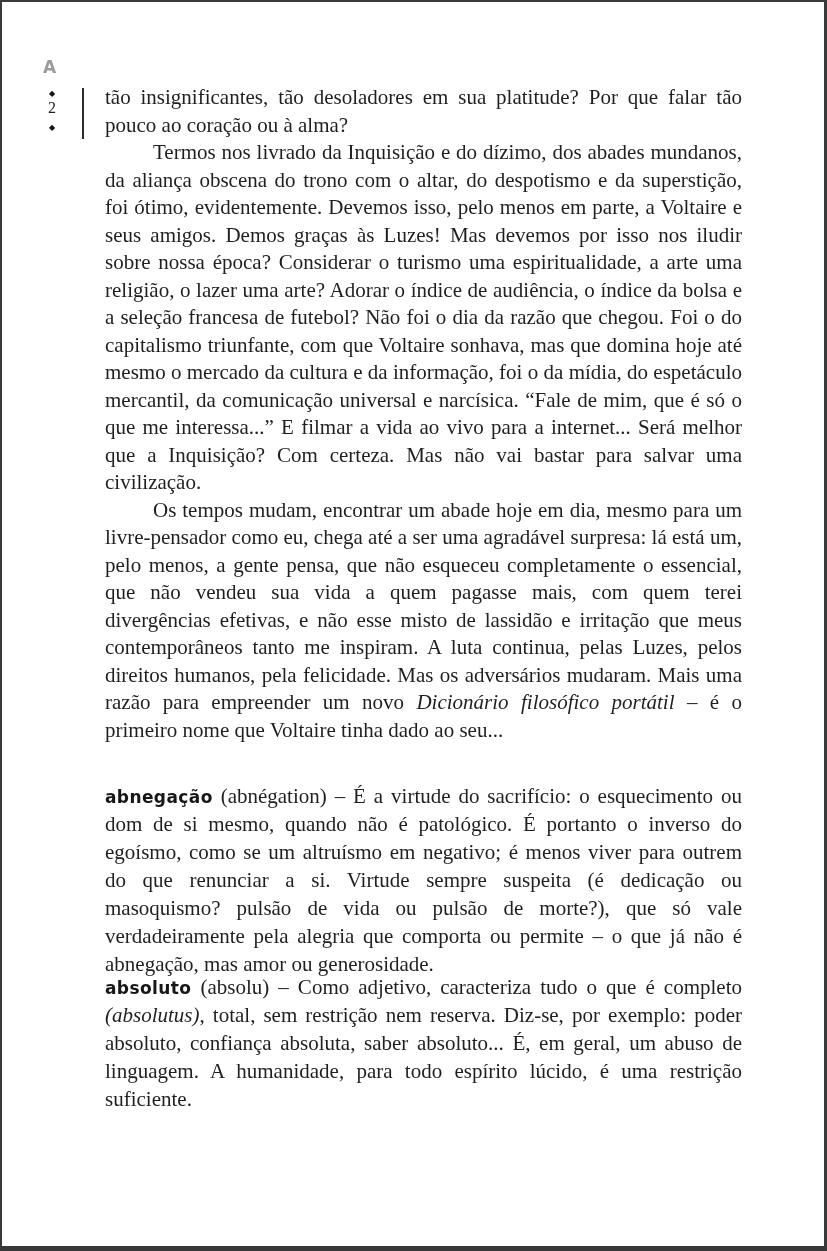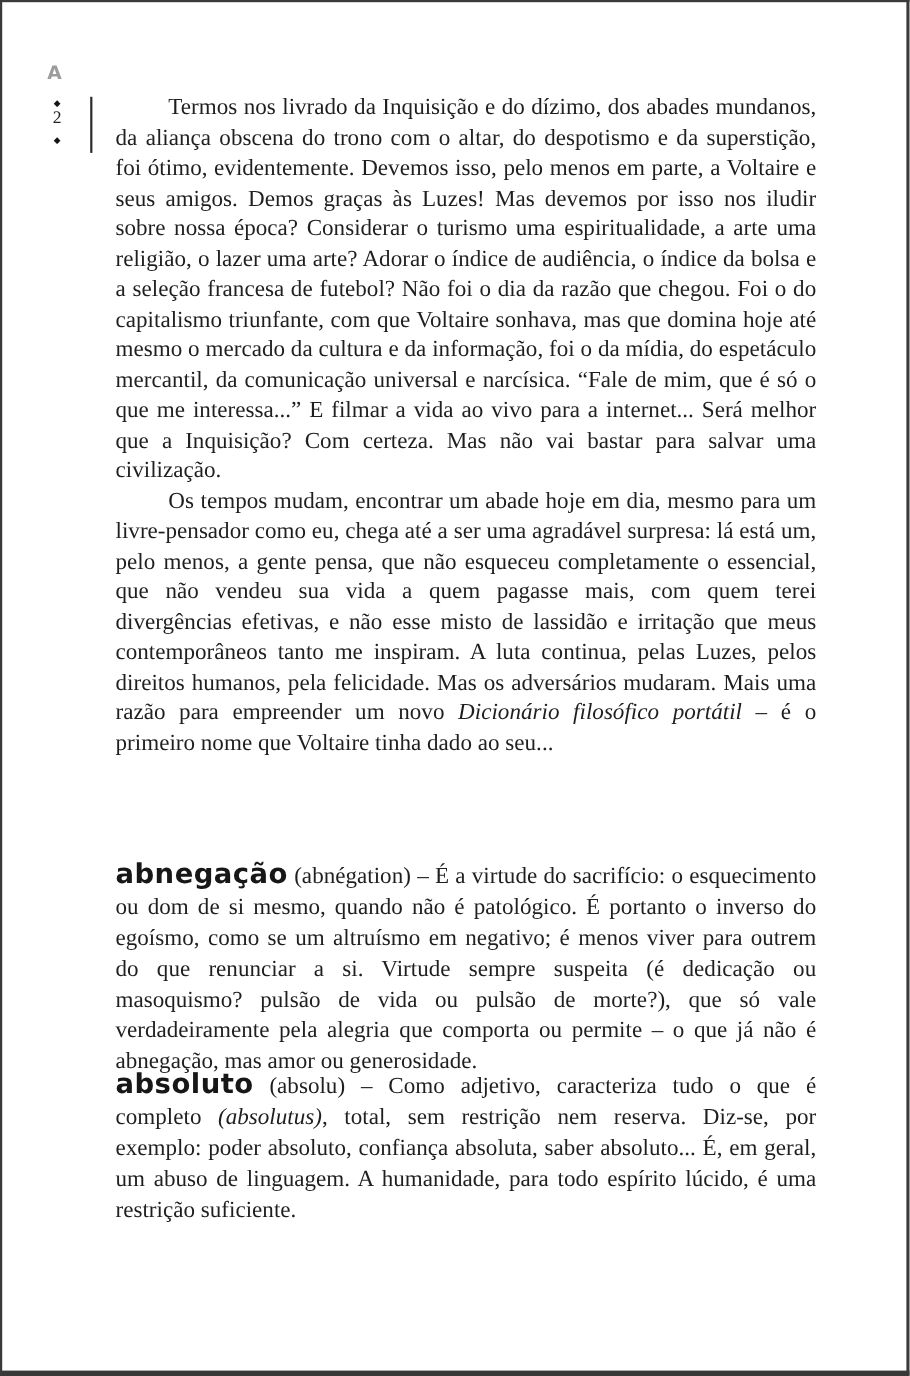--- a/index.html
+++ b/index.html
@@ -83,39 +83,40 @@
   .entry {
     font-size: 21px;
     line-height: 28px;
   }
   #entry-0 { top: 780px; }
   #entry-1 { top: 971px; }
   .entry p { margin: 0; }
   .headword {
     font-family: "DejaVu Sans", "Liberation Sans", sans-serif;
     font-weight: bold;
-    font-size: 25px;
+    font-size: 17px;
     line-height: 20px;
     letter-spacing: 0.4px;
     color: #171717;
   }
   .foreign { }
 </style>
 </head>
 <body>
 
 <div class="page">
 
   <div class="margin-letter">A</div>
   <div class="margin-bullet b1">◆</div>
   <div class="margin-pagenum">2</div>
   <div class="margin-bullet b2">◆</div>
   <div class="margin-rule"></div>
 
   <div class="text-col" id="intro">
+      <p class="para"><span>tão insignificantes, tão desoladores em sua platitude? Por que falar tão pouco ao coração ou à alma?</span></p>
       <p class="para indent"><span>Termos nos livrado da Inquisição e do dízimo, dos abades mundanos, da aliança obscena do trono com o altar, do despotismo e da superstição, foi ótimo, evidentemente. Devemos isso, pelo menos em parte, a Voltaire e seus amigos. Demos graças às Luzes! Mas devemos por isso nos iludir sobre nossa época? Considerar o turismo uma espiritualidade, a arte uma religião, o lazer uma arte? Adorar o índice de audiência, o índice da bolsa e a seleção francesa de futebol? Não foi o dia da razão que chegou. Foi o do capitalismo triunfante, com que Voltaire sonhava, mas que domina hoje até mesmo o mercado da cultura e da informação, foi o da mídia, do espetáculo mercantil, da comunicação universal e narcísica. “Fale de mim, que é só o que me interessa...” E filmar a vida ao vivo para a internet... Será melhor que a Inquisição? Com certeza. Mas não vai bastar para salvar uma civilização.</span></p>
       <p class="para indent"><span>Os tempos mudam, encontrar um abade hoje em dia, mesmo para um livre-pensador como eu, chega até a ser uma agradável surpresa: lá está um, pelo menos, a gente pensa, que não esqueceu completamente o essencial, que não vendeu sua vida a quem pagasse mais, com quem terei divergências efetivas, e não esse misto de lassidão e irritação que meus contemporâneos tanto me inspiram. A luta continua, pelas Luzes, pelos direitos humanos, pela felicidade. Mas os adversários mudaram. Mais uma razão para empreender um novo </span><span class="italic">Dicionário filosófico portátil</span><span> – é o primeiro nome que Voltaire tinha dado ao seu...</span></p>
     </div>
 
   <div class="text-col entry" id="entry-0">
       <p><span class="headword">abnegação</span> <span class="foreign">(abnégation)</span><span> – É a virtude do sacrifício: o esquecimento ou dom de si mesmo, quando não é patológico. É portanto o inverso do egoísmo, como se um altruísmo em negativo; é menos viver para outrem do que renunciar a si. Virtude sempre suspeita (é dedicação ou masoquismo? pulsão de vida ou pulsão de morte?), que só vale verdadeiramente pela alegria que comporta ou permite – o que já não é abnegação, mas amor ou generosidade.</span></p>
     </div>
   <div class="text-col entry" id="entry-1">
       <p><span class="headword">absoluto</span> <span class="foreign">(absolu)</span><span> – Como adjetivo, caracteriza tudo o que é completo </span><span class="italic">(absolutus)</span><span>, total, sem restrição nem reserva. Diz-se, por exemplo: poder absoluto, confiança absoluta, saber absoluto... É, em geral, um abuso de linguagem. A humanidade, para todo espírito lúcido, é uma restrição suficiente.</span></p>
     </div>

